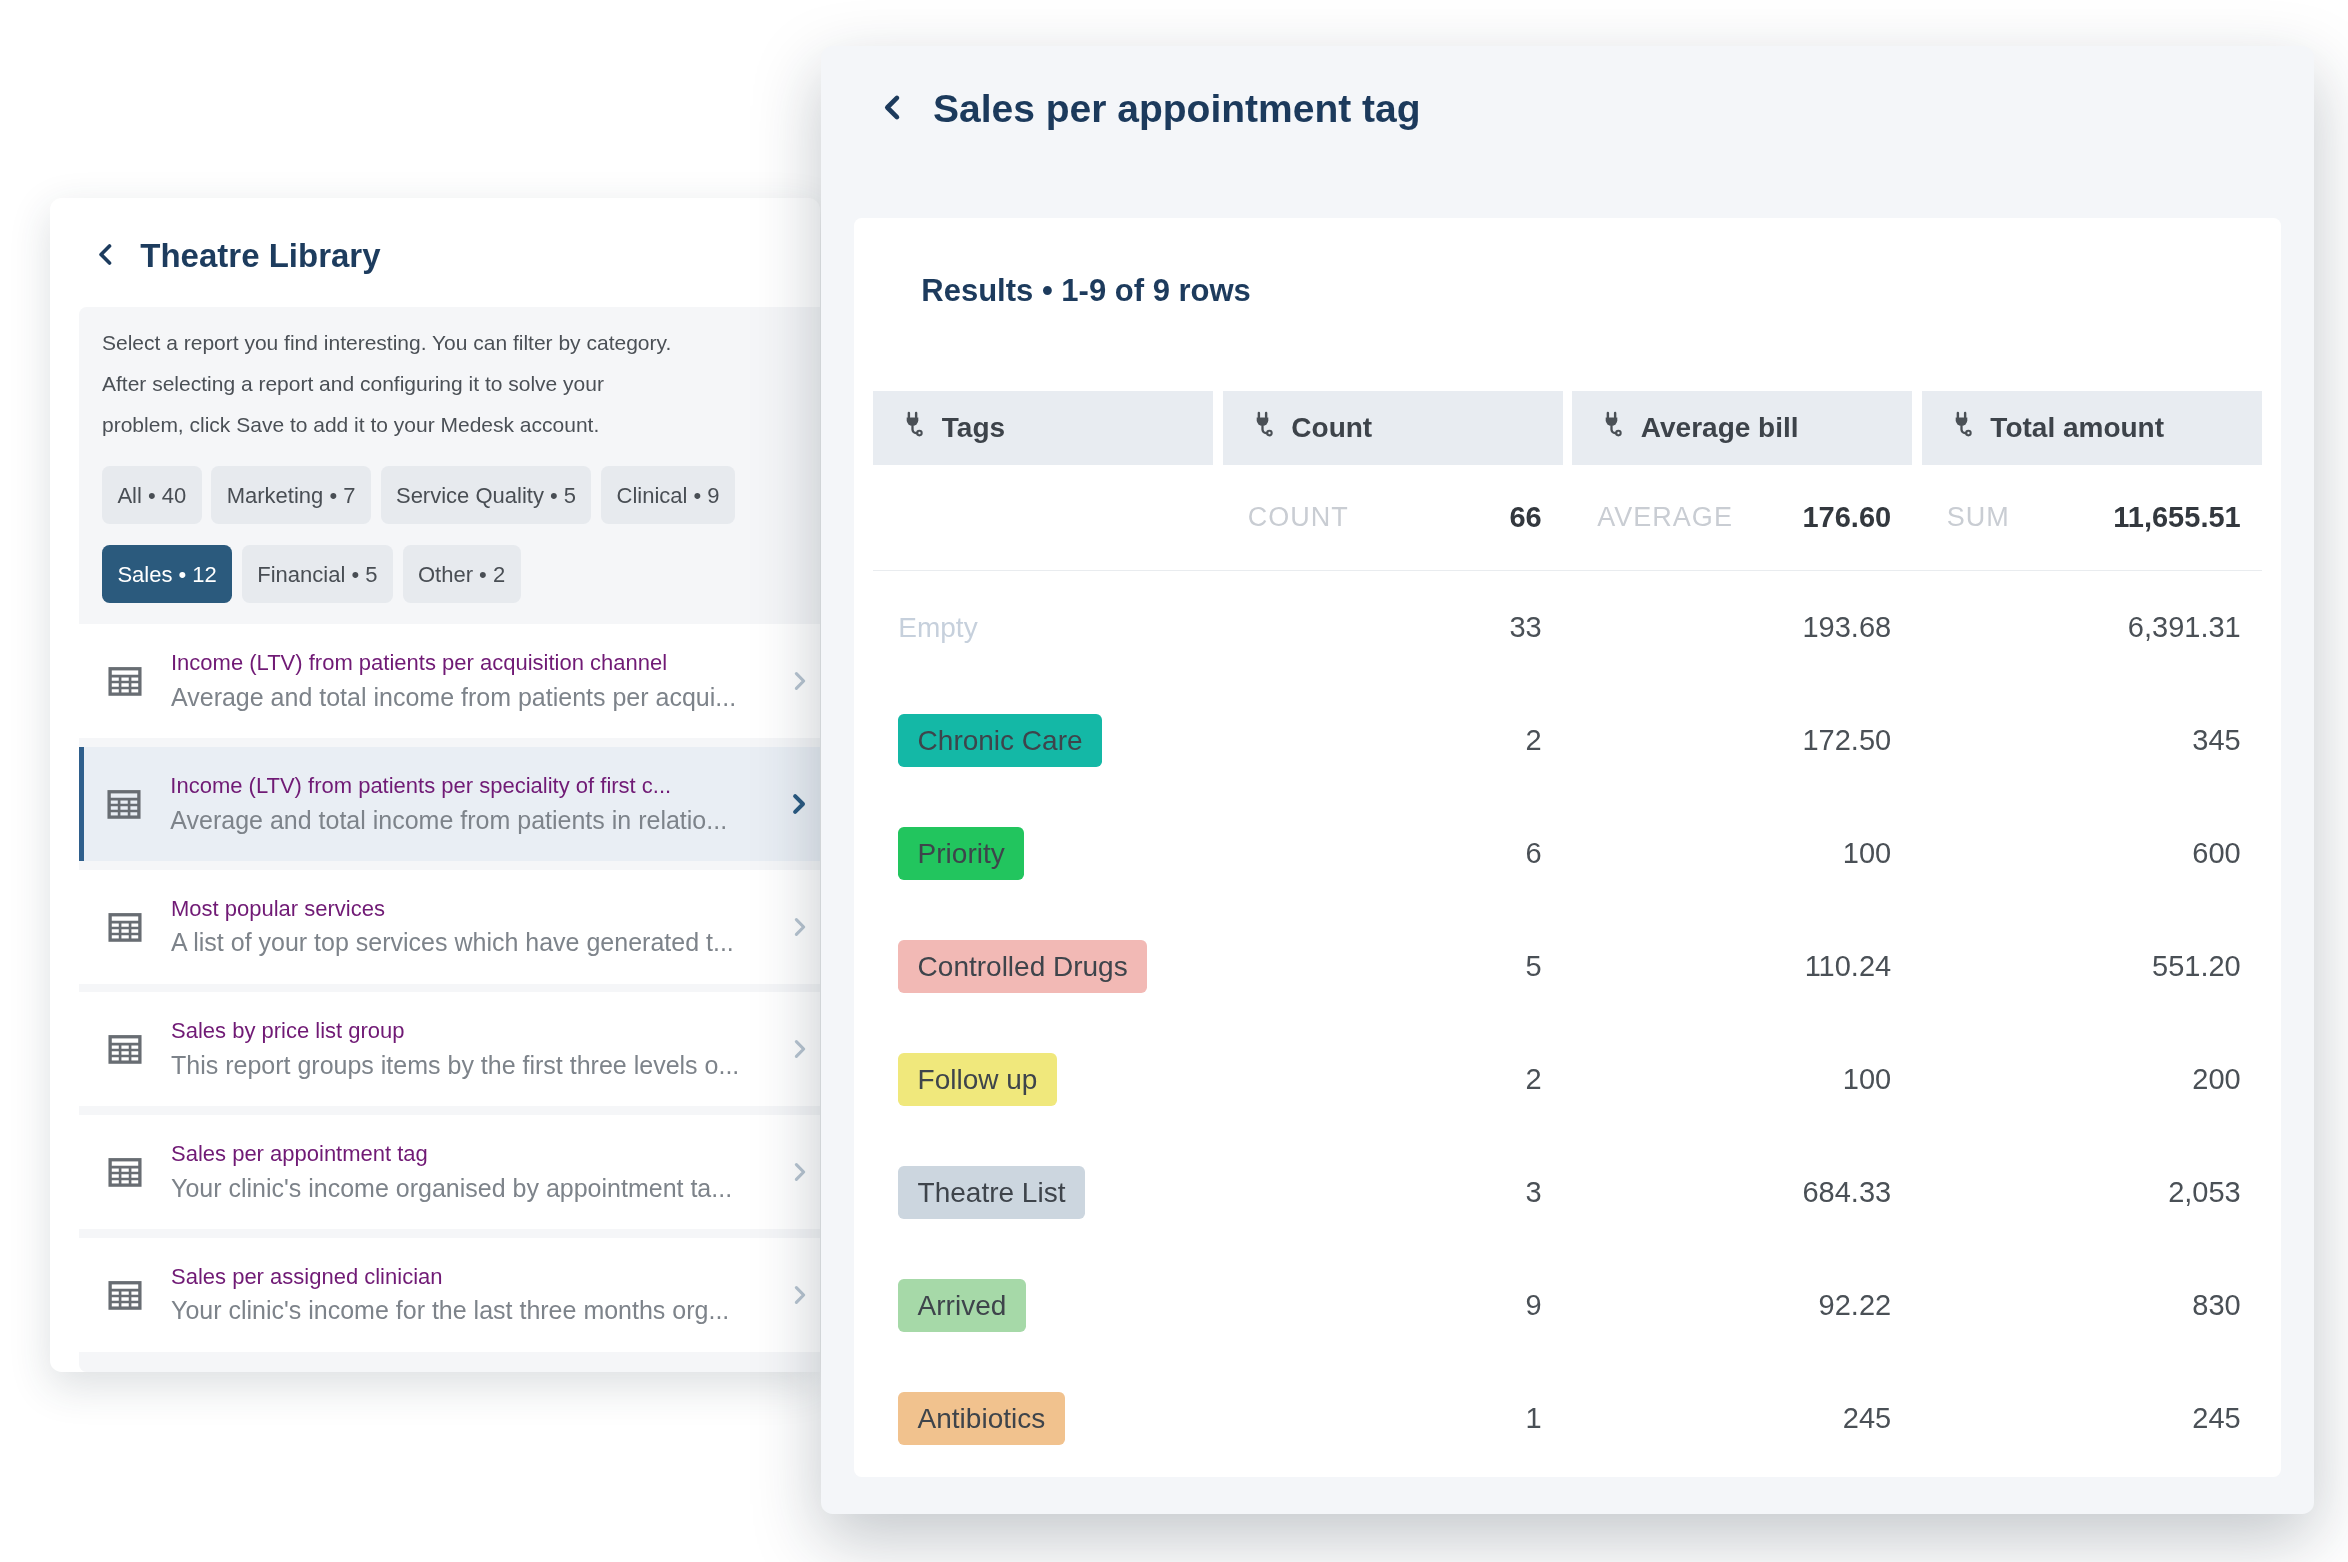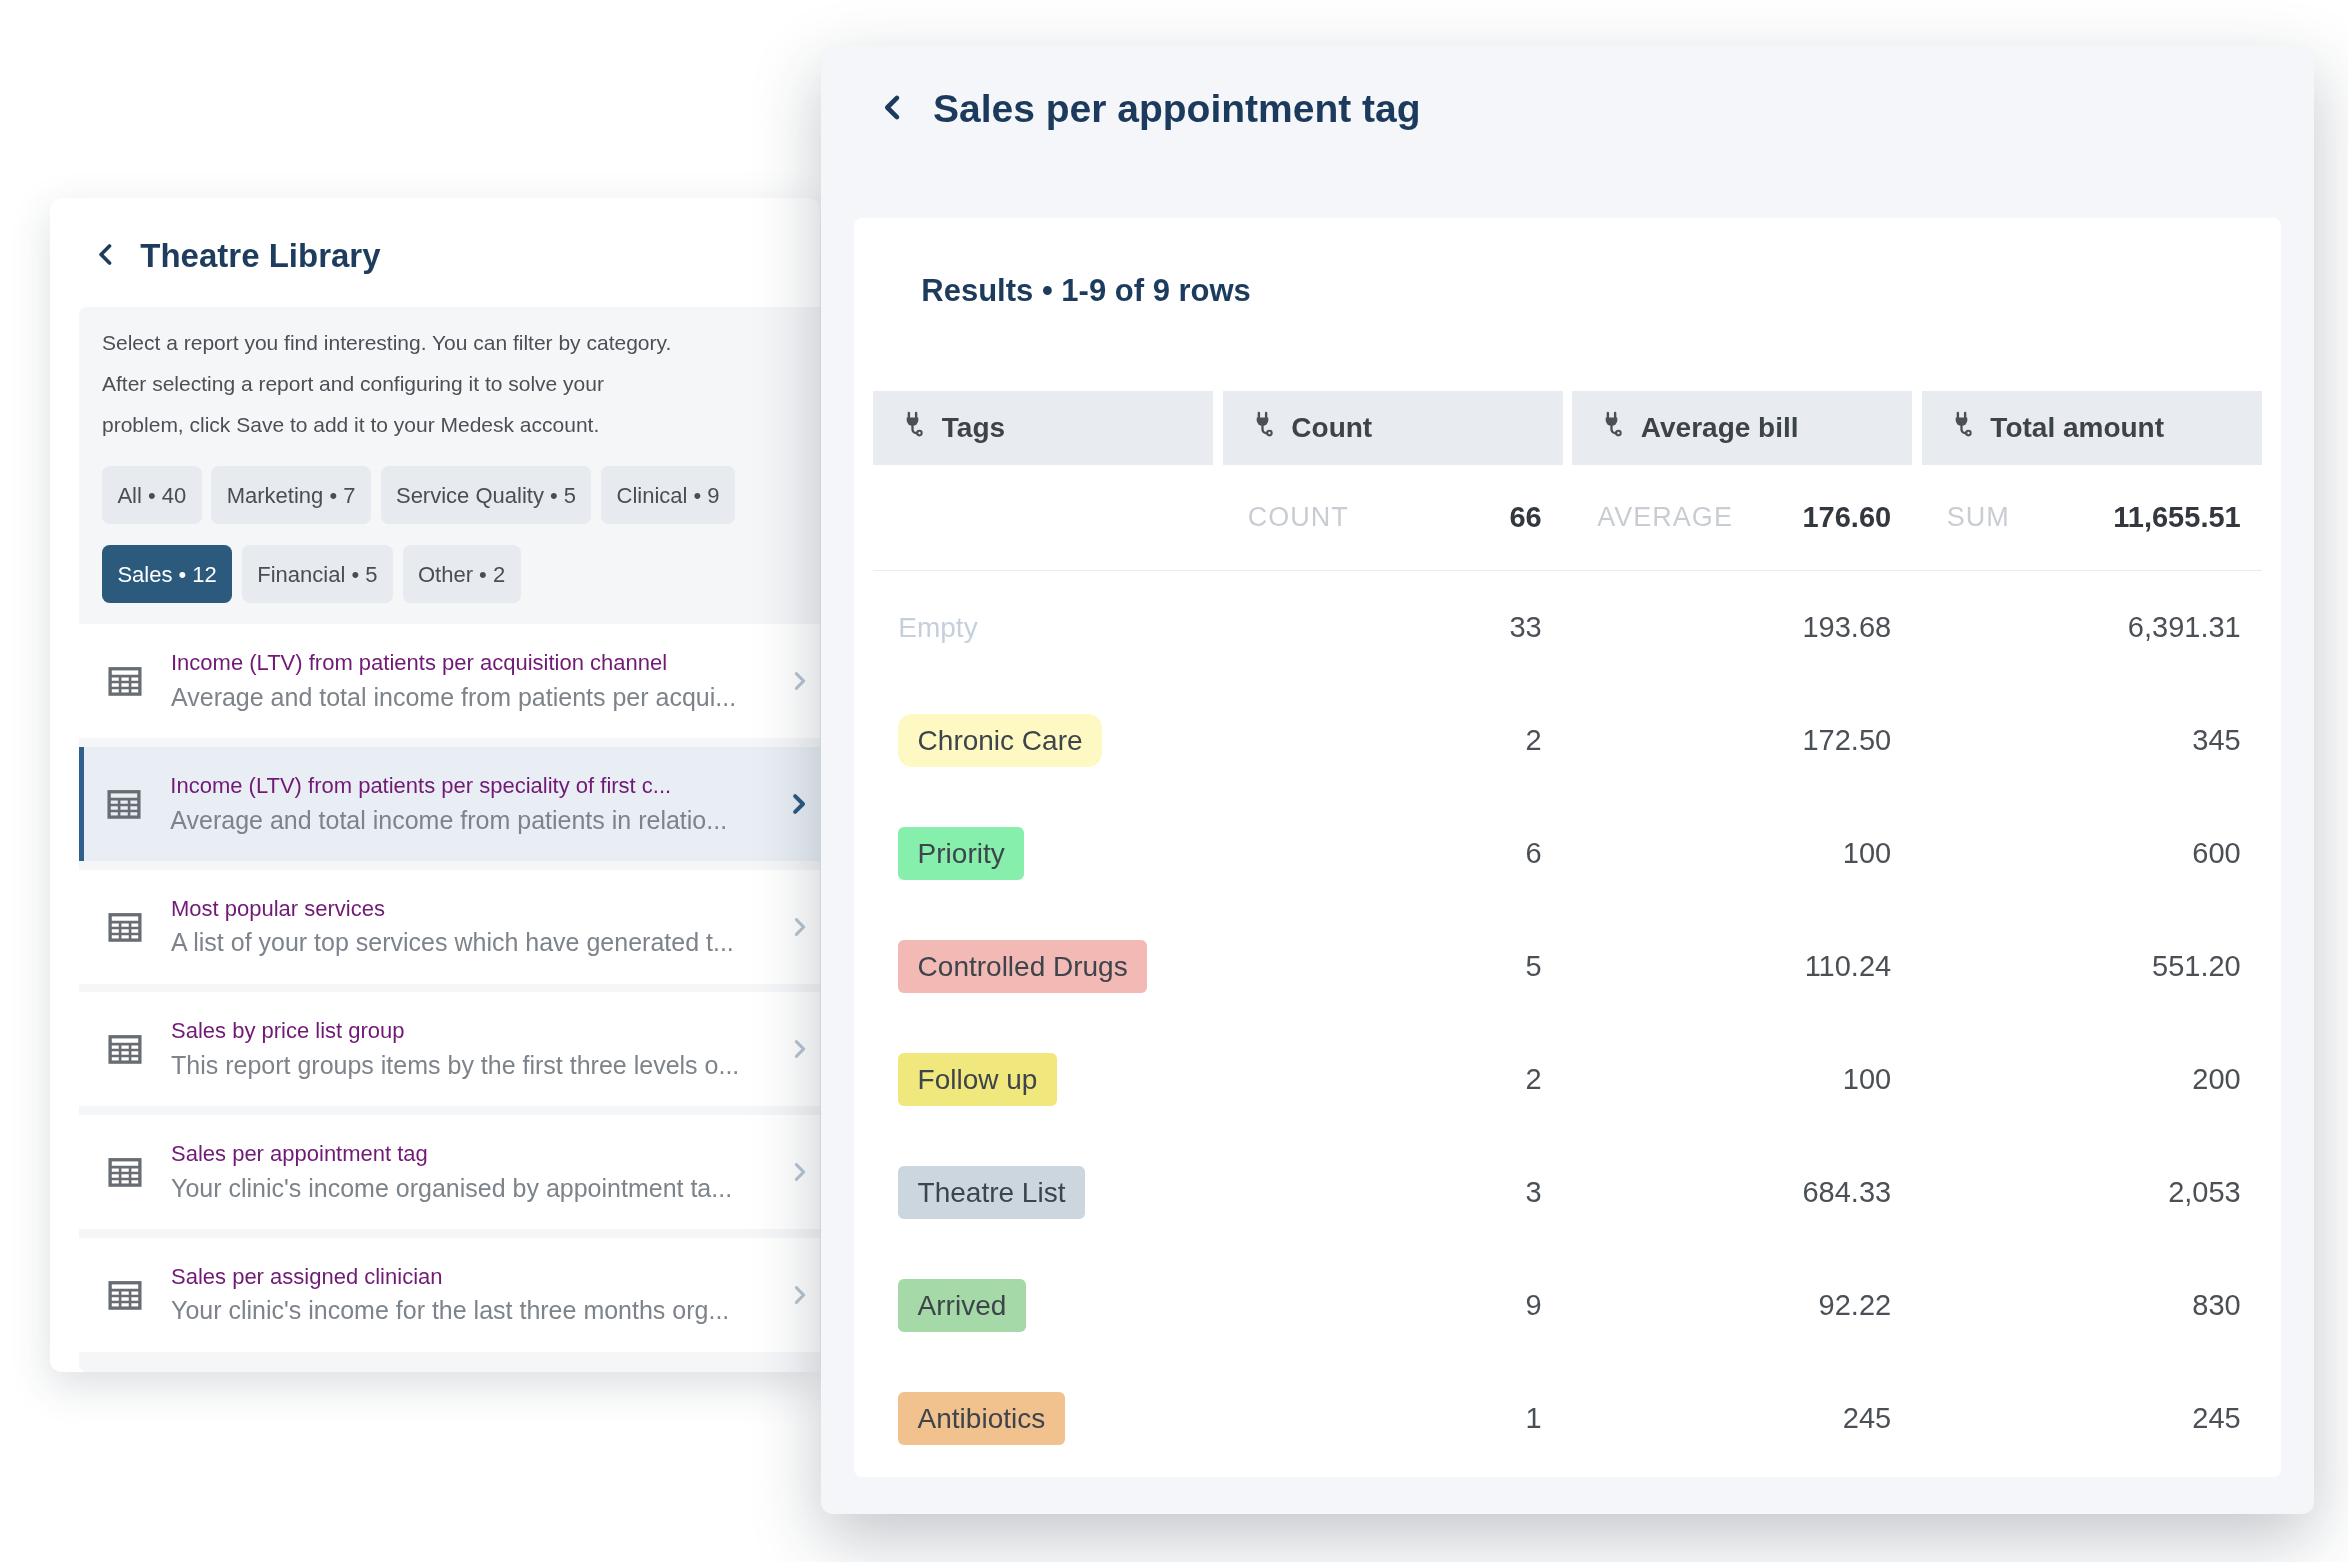--- a/index.html
+++ b/index.html
@@ -284,27 +284,27 @@
         </div>
       </div>
 
       <div class="tgrid trow">
         <div class="td-tag"><span class="tag plain">Empty</span></div>
         <div class="td-num">33</div>
         <div class="td-num">193.68</div>
         <div class="td-num">6,391.31</div>
       </div>
       <div class="tgrid trow">
-        <div class="td-tag"><span class="tag" style="background-color: #fef9c3; border-radius: 14px;">Chronic Care</span></div>
+        <div class="td-tag"><span class="tag" style="background-color: #14b8a6;">Chronic Care</span></div>
         <div class="td-num">2</div>
         <div class="td-num">172.50</div>
         <div class="td-num">345</div>
       </div>
       <div class="tgrid trow">
-        <div class="td-tag"><span class="tag" style="background-color: #86efac;">Priority</span></div>
+        <div class="td-tag"><span class="tag" style="background-color: #22c55e;">Priority</span></div>
         <div class="td-num">6</div>
         <div class="td-num">100</div>
         <div class="td-num">600</div>
       </div>
       <div class="tgrid trow">
         <div class="td-tag"><span class="tag" style="background-color: rgb(242, 185, 181);">Controlled Drugs</span></div>
         <div class="td-num">5</div>
         <div class="td-num">110.24</div>
         <div class="td-num">551.20</div>
       </div>

